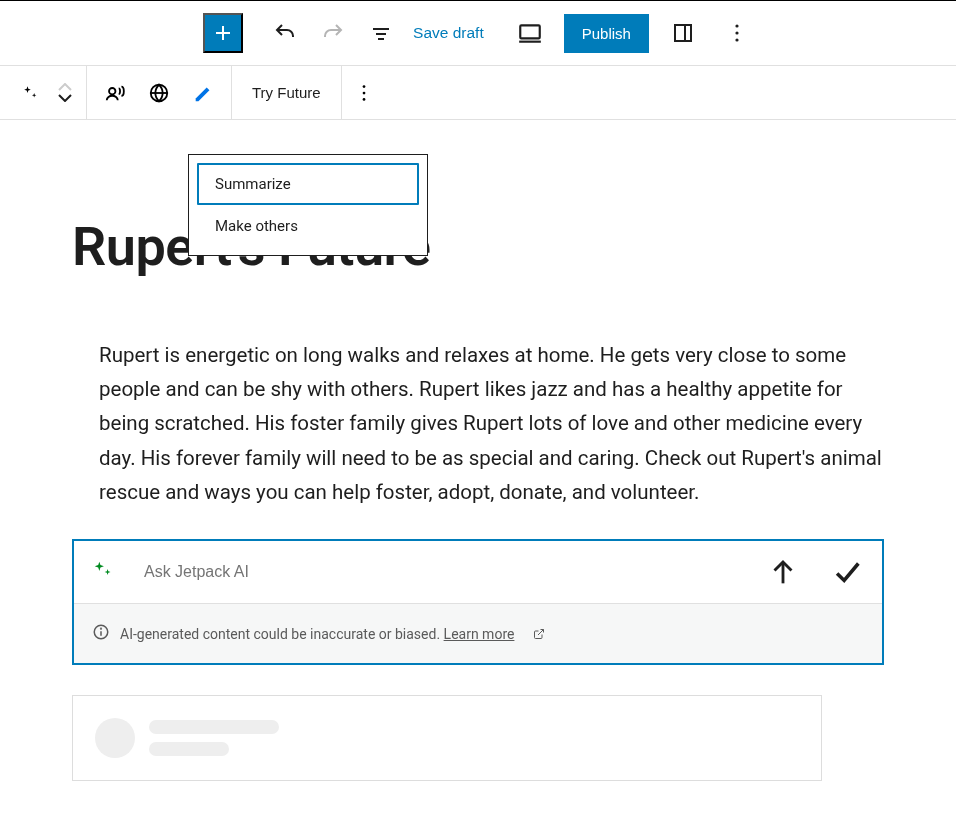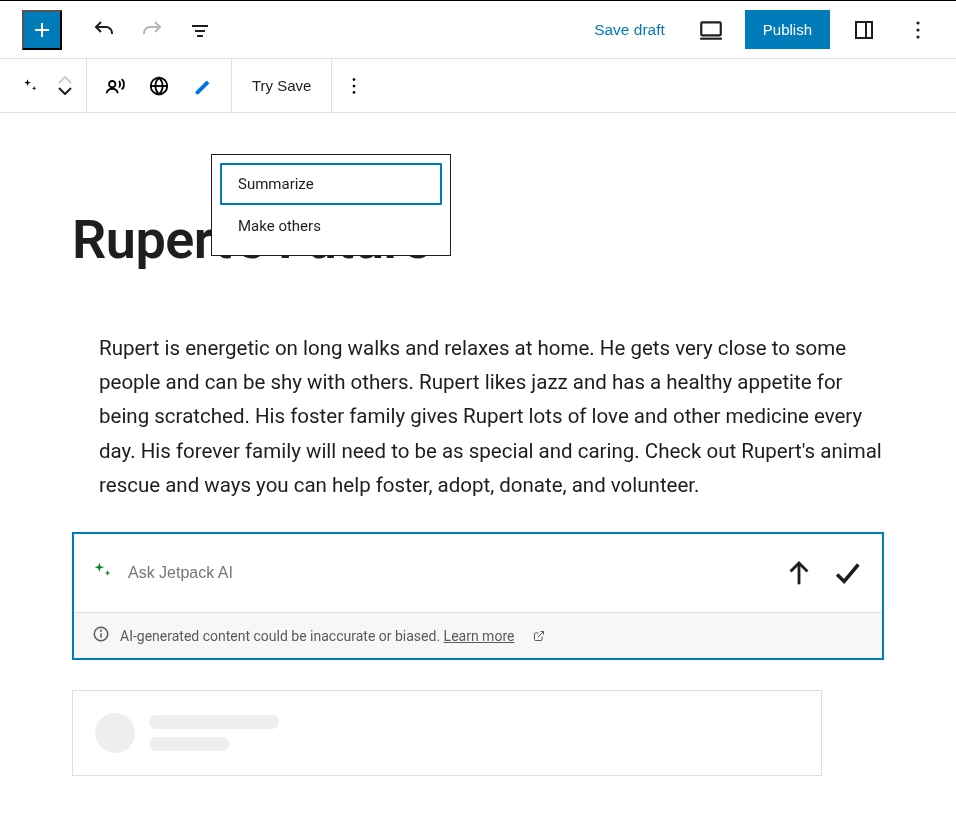--- a/index.html
+++ b/index.html
@@ -1,18 +1,18 @@
 <!DOCTYPE html>
 <html><head>
   <meta charset="utf-8">
   <style>
     * { box-sizing: border-box; margin: 0; padding: 0; }
     body { font-family: -apple-system, BlinkMacSystemFont, "Segoe UI", Roboto, sans-serif; background: #fff; color: #1e1e1e; width: 956px; }
     .frame { border: 1px solid #000; border-left: none; border-right: none; border-bottom: none; }
-    .top-toolbar { display: flex; align-items: center; padding: 9px 18px 9px 22px; height: 58px; justify-content: space-between; border-bottom: 1px solid #e0e0e0; }
+    .top-toolbar { display: flex; align-items: center; padding: 9px 18px 9px 22px; height: 65px; justify-content: center; border-bottom: 1px solid #e0e0e0; }
     .top-left { display: flex; align-items: center; gap: 8px; }
     .top-right { display: flex; align-items: center; gap: 14px; }
     .add-btn { width: 40px; height: 40px; background: #007cba; display: flex; align-items: center; justify-content: center; color: #fff; }
     .add-btn svg { width: 24px; height: 24px; }
     .icon-btn { width: 40px; height: 40px; display: flex; align-items: center; justify-content: center; background: transparent; border: none; cursor: pointer; color: #1e1e1e; }
     .icon-btn.disabled { color: #b5b5b5; }
     .icon-btn svg { width: 24px; height: 24px; }
     .save-draft { color: #007cba; font-size: 15.5px; background: none; border: none; cursor: pointer; padding: 8px 12px; }
     .publish-btn { background: #007cba; color: #fff; border: none; padding: 11px 18px; font-size: 15px; cursor: pointer; }
     .device-icon svg { width: 26px; height: 26px; }
@@ -22,30 +22,30 @@
     .tool-btn { width: 44px; height: 54px; display: flex; align-items: center; justify-content: center; background: transparent; border: none; cursor: pointer; }
     .tool-btn svg { width: 22px; height: 22px; }
     .ai-icon-small svg { width: 20px; height: 20px; }
     .try-again { font-size: 15px; color: #1e1e1e; background: none; border: none; padding: 0 20px; height: 54px; cursor: pointer; border-right: 1px solid #e0e0e0; }
     .up-down { display: flex; flex-direction: column; align-items: center; justify-content: center; padding: 0 6px; }
     .up-down .chev { height: 11px; display: flex; align-items: center; }
     .up-down .chev.disabled { color: #ccc; }
     .content { padding: 0 72px; position: relative; }
     .post-title { font-size: 54px; font-weight: 600; margin-top: 95px; letter-spacing: -0.5px; }
     .body-text { font-size: 20.5px; line-height: 1.67; margin-top: 60px; font-family: -apple-system, BlinkMacSystemFont, "Segoe UI", Roboto, sans-serif; color: #1e1e1e; margin-left: 27px; }
-    .dropdown { position: absolute; top: 154px; left: 211px; width: 240px; background: #fff; border: 1px solid #1e1e1e; z-index: 10; padding: 8px 0; }
+    .dropdown { position: absolute; top: 154px; left: 188px; width: 240px; background: #fff; border: 1px solid #1e1e1e; z-index: 10; padding: 8px 0; }
     .dropdown-item { padding: 12px 18px; font-size: 15px; cursor: pointer; margin: 0 8px; }
     .dropdown-item.selected { border: 2px solid #007cba; border-radius: 1px; padding: 10px 16px; }
     .ai-box { margin-top: 30px; border: 2px solid #007cba; }
-    .ai-input-row { display: flex; align-items: center; padding: 22px 18px; gap: 14px; }
+    .ai-input-row { display: flex; align-items: center; padding: 14px 18px; gap: 30px; }
     .ai-glyph { color: #008a20; }
     .ai-glyph svg { width: 22px; height: 22px; }
     .ai-input { flex: 1; border: none; outline: none; font-size: 16px; color: #777; background: transparent; }
     .ai-action-btn { width: 34px; height: 34px; display: flex; align-items: center; justify-content: center; background: none; border: none; cursor: pointer; color: #1e1e1e; }
-    .ai-disclaimer { display: flex; align-items: center; gap: 10px; padding: 12px 18px; background: #f6f7f7; border-top: 1px solid #e0e0e0; font-size: 14px; color: #5a5a5a; }
+    .ai-disclaimer { display: flex; align-items: center; gap: 10px; padding: 19px 18px; background: #f6f7f7; border-top: 1px solid #e0e0e0; font-size: 14px; color: #5a5a5a; }
     .ai-disclaimer a { color: #5a5a5a; text-decoration: underline; display: inline-flex; align-items: center; gap: 19px; }
     .placeholder-block { margin-top: 30px; border: 1px solid #ddd; padding: 22px; width: 750px; }
     .ph-row { display: flex; align-items: center; gap: 14px; }
     .ph-avatar { width: 40px; height: 40px; border-radius: 50%; background: #eee; }
     .ph-lines { display: flex; flex-direction: column; gap: 8px; }
     .ph-line1 { width: 130px; height: 14px; background: #eee; border-radius: 7px; }
     .ph-line2 { width: 80px; height: 14px; background: #eee; border-radius: 7px; }
   </style>
 </head>
 <body>
@@ -140,21 +140,21 @@
             <path d="M3 12h18"></path>
             <path d="M12 3c2.5 2.5 4 5.5 4 9s-1.5 6.5-4 9c-2.5-2.5-4-5.5-4-9s1.5-6.5 4-9z"></path>
           </svg>
       </button>
       <button class="tool-btn">
         <svg viewBox="0 0 24 24" fill="#0073e6">
             <path d="M4 18l12-12 3 3L7 21H4z"></path>
           </svg>
       </button>
     </div>
-    <button class="try-again">Try Save</button>
+    <button class="try-again">Try Future</button>
     <button class="tool-btn">
       <svg viewBox="0 0 24 24" fill="currentColor">
           <circle cx="12" cy="5" r="1.5"></circle>
           <circle cx="12" cy="12" r="1.5"></circle>
           <circle cx="12" cy="19" r="1.5"></circle>
         </svg>
     </button>
   </div>
 
   <div class="content">

